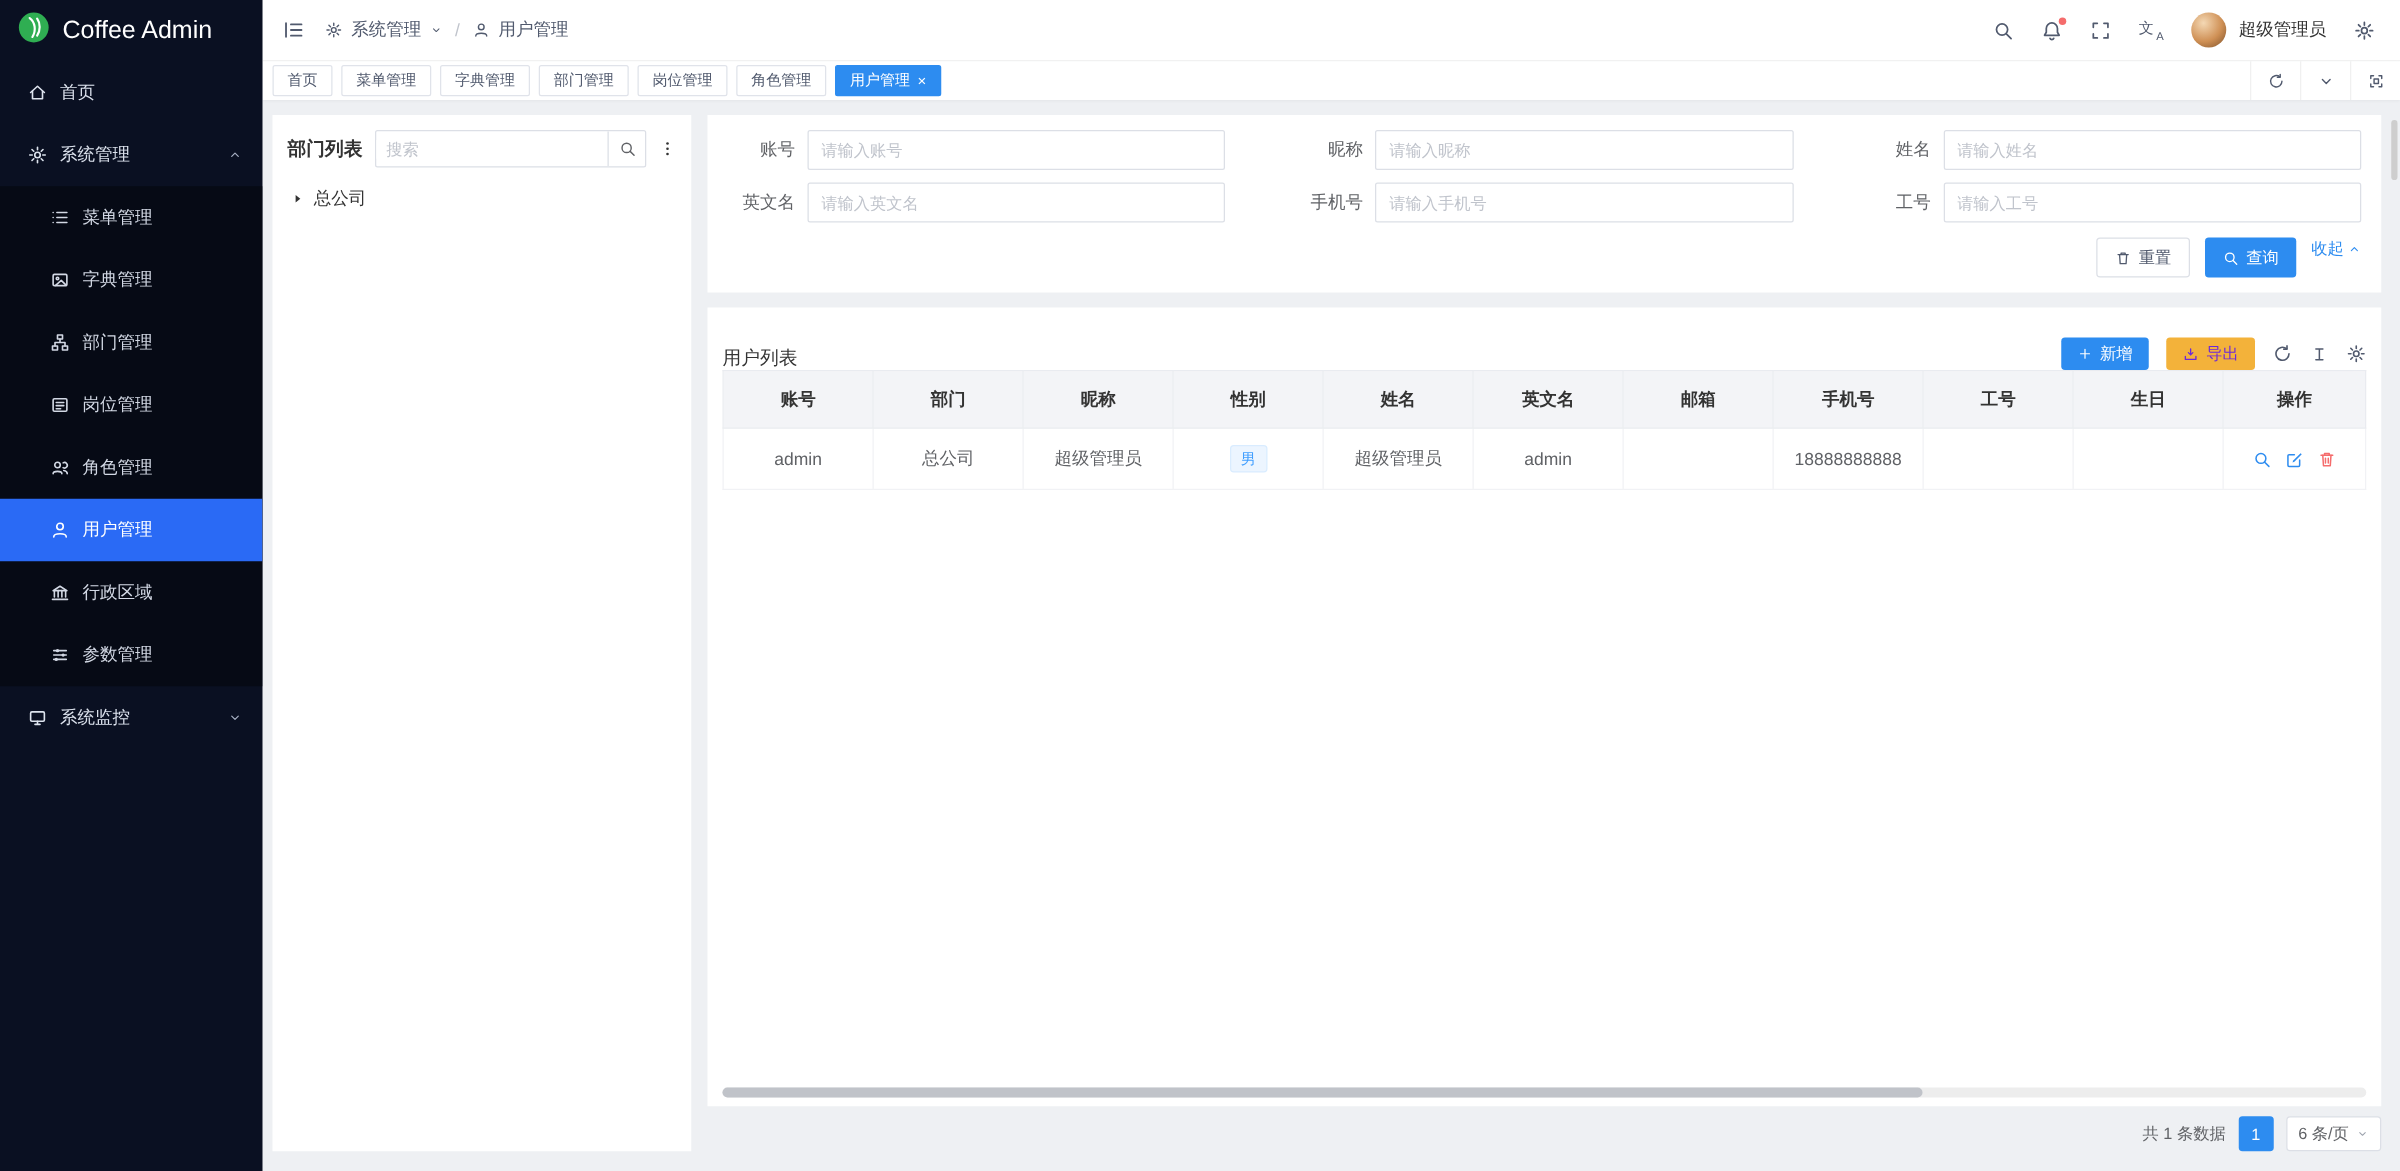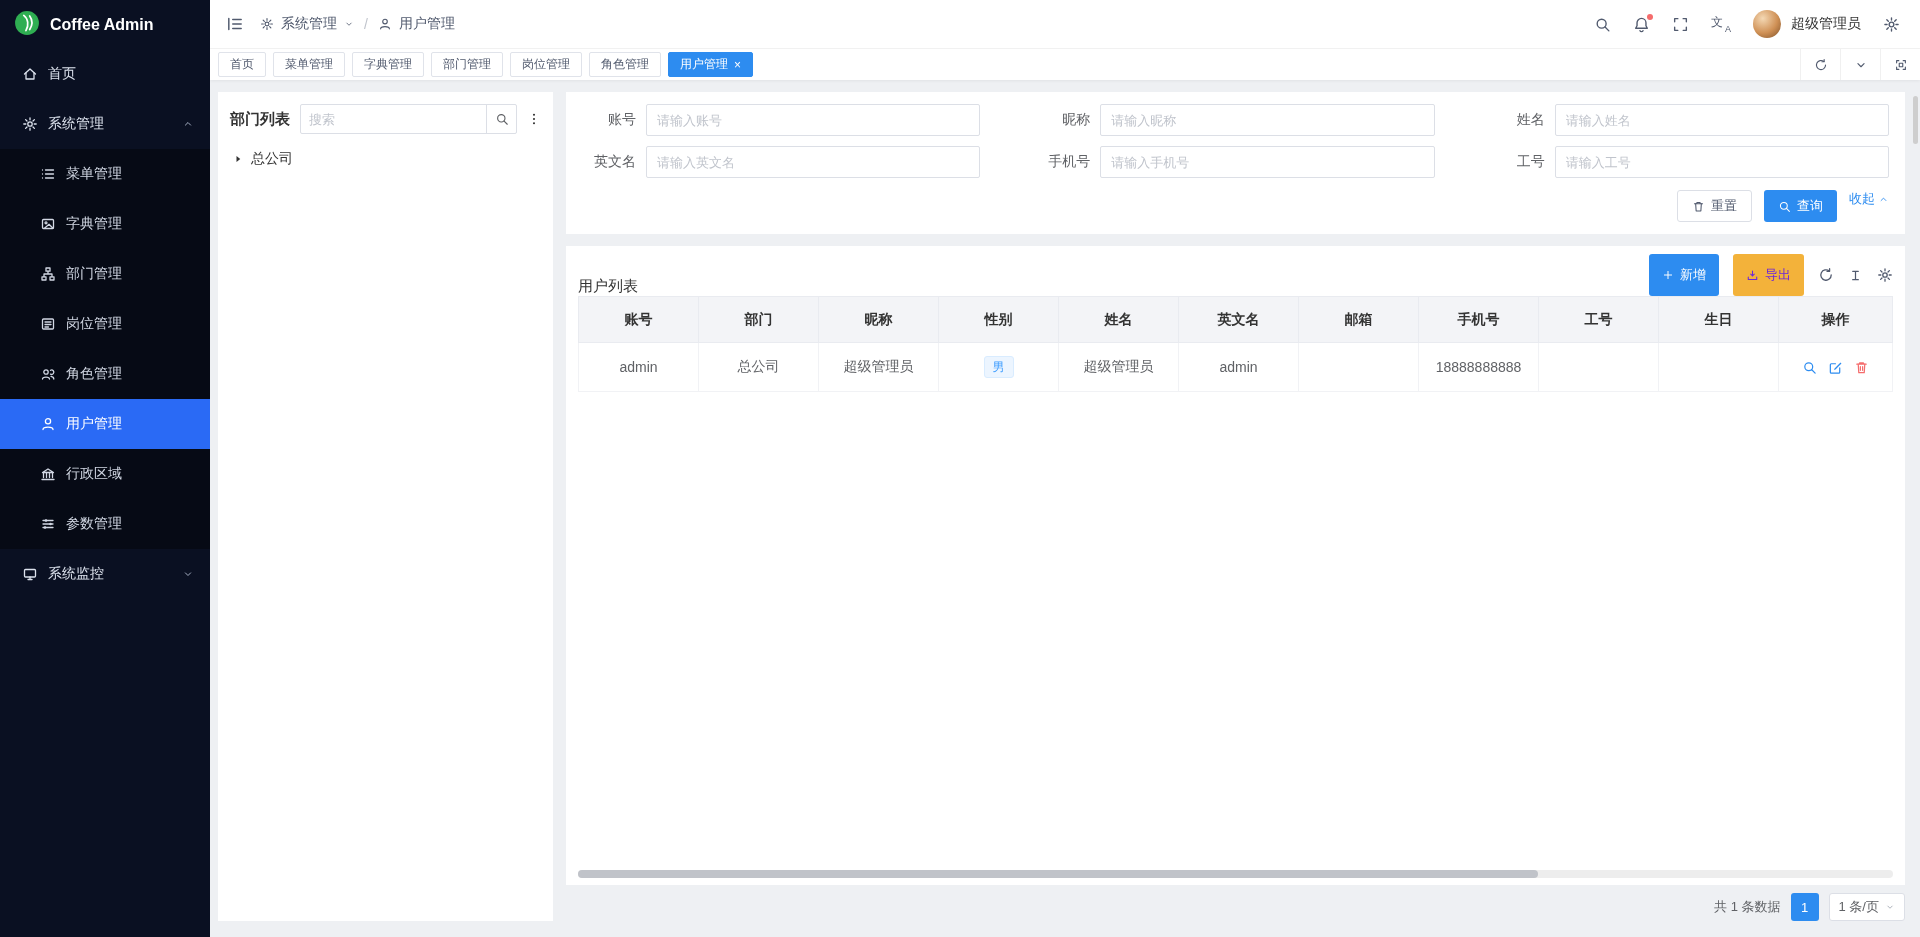--- a/index.html
+++ b/index.html
@@ -5,21 +5,21 @@
   *{margin:0;padding:0;box-sizing:border-box}
   html,body{width:1920px;height:937px}
   body{font-family:"Liberation Sans","DejaVu Sans",sans-serif;background:#eef0f3;overflow:hidden;position:relative;color:#333}
   svg.ic{stroke:currentColor;fill:none;stroke-width:1.3;stroke-linecap:round;stroke-linejoin:round;display:block}
   input{outline:none;font-family:Liberation Sans, sans-serif}
   input::placeholder{color:#c0c4cc}
 
   
   .sidebar{position:absolute;left:0;top:0;width:210px;height:937px;background:#0a1022;display:flex;flex-direction:column;z-index:5}
   .logo{height:49px;display:flex;align-items:center;gap:10px;padding:0 14px;flex-shrink:0}
-  .logo-title{color:#fff;font-weight:bold;font-size:16px;white-space:nowrap}
+  .logo-title{color:#fff;font-weight:normal;font-size:20px;white-space:nowrap}
   .menu{flex:1;overflow:hidden}
   .mi{height:50px;display:flex;align-items:center;gap:10px;padding:0 16px 0 22px;font-size:14px;color:#dde3ee;cursor:pointer;white-space:nowrap}
   .mi .arrow{margin-left:auto;color:#a8b1c4}
   .submenu{background:#060a15}
   .submenu .mi{padding-left:40px;color:#d2d8e4}
   .mi.active{background:var(--sidebar_active,#2a6af5);color:#fff}
 
   
   .main{margin-left:210px;height:937px;display:flex;flex-direction:column}
 
@@ -64,21 +64,21 @@
   .form-actions{display:flex;justify-content:flex-end;align-items:flex-start;gap:12px;margin-top:12px}
   .btn{height:32px;border-radius:3px;display:flex;align-items:center;gap:6px;font-size:13px;padding:0 14px;border:0;cursor:pointer;white-space:nowrap}
   .btn-reset{background:#fff;border:1px solid #dcdfe6;color:#515a6e}
   .btn-query{background:var(--accent,#2d8cf0);color:#fff}
   .collapse-link{color:var(--accent,#2d8cf0);font-size:13px;display:flex;align-items:center;gap:3px;cursor:pointer;white-space:nowrap}
 
   .list-card{position:relative;background:#fff;flex:1;min-height:0;margin-top:12px;padding:0 12px;display:flex;flex-direction:column;overflow:hidden}
   .list-head{height:50px;display:flex;align-items:flex-end;flex-shrink:0}
   .list-title{font-size:15px;color:#333}
   .list-actions{margin-left:auto;display:flex;align-items:center;gap:14px}
-  .btn-sm{height:42px;padding:0 13px}
+  .btn-sm{height:26px;padding:0 13px}
   .btn-add{background:var(--accent,#2d8cf0);color:#fff}
   .btn-export{background:var(--warning,#f3b23a);color:#6d28d9}
   .tool-ic{color:#515a6e;cursor:pointer}
 
   table.grid{width:100%;border-collapse:collapse;table-layout:fixed}
   .grid th{background:#f3f4f7;height:46px;font-size:14px;font-weight:bold;color:#333;border:1px solid #e9ebf0;text-align:center;white-space:nowrap;overflow:hidden}
   .grid td{height:49px;text-align:center;font-size:14px;color:#606266;border:1px solid #f1f2f5;border-top:0;white-space:nowrap;overflow:hidden}
   .ops-shadow{box-shadow:-6px 0 8px -4px rgba(0,0,0,.14)}
   .tag-m{display:inline-block;padding:0 8px;height:22px;line-height:20px;border:1px solid #d9ecff;background:#ecf5ff;color:var(--tag_text,#409eff);border-radius:3px;font-size:12px}
   .op-icons{display:flex;align-items:center;justify-content:center;gap:11px}
@@ -484,21 +484,21 @@
 
         <div class="hscroll">
           <div class="hthumb"></div>
         </div>
       </section>
 
       <div class="pagination">
         <span>共 1 条数据</span>
         <span class="page-num">1</span>
         <span class="page-size">
-          <span>1 条/页</span>
+          <span>6 条/页</span>
           <svg class="ic" width="10" height="10" viewBox="0 0 16 16" style="color:#9aa0ab">
               <path d="M4.5 6.5 8 10l3.5-3.5"></path>
             </svg>
         </span>
       </div>
 
     </div>
   </div>
 </div>
 

